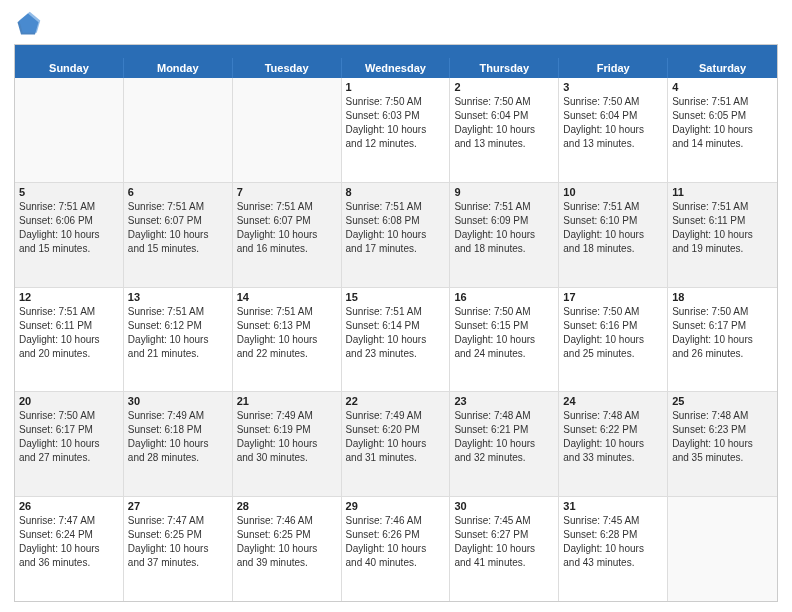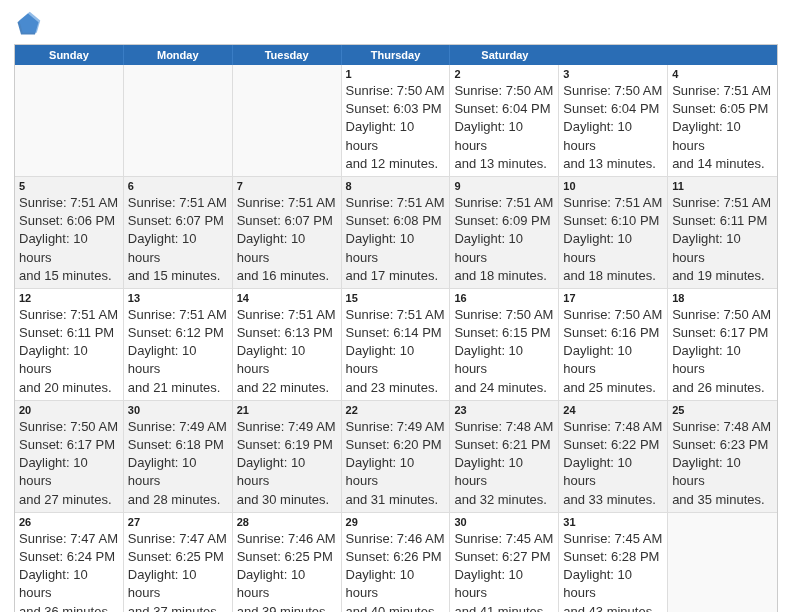--- a/index.html
+++ b/index.html
@@ -64,20 +64,21 @@
       grid-template-columns: repeat(7, 1fr);
       background: #2a6db5;
     }
     .day-header {
       color: #fff;
       font-size: 11px;
       font-weight: bold;
       text-align: center;
       padding: 4px 10px;
       border-right: 1px solid #3a7dc5;
+      margin-top: 13px;
     }
     .day-header:last-child { border-right: none; }
     .calendar-body {
       flex: 1;
       display: flex;
       flex-direction: column;
     }
     .week-row {
       display: grid;
       grid-template-columns: repeat(7, 1fr);
@@ -96,21 +97,21 @@
     .day-cell:last-child { border-right: none; }
     .day-cell.empty { background: #f9f9f9; }
     .day-cell.shaded { background: #f2f2f2; }
     .day-num {
       font-size: 11px;
       font-weight: bold;
       color: #222;
       margin-bottom: 2px;
     }
     .day-info {
-      font-size: 13px;
+      font-size: 10px;
       line-height: 1.4;
       color: #333;
     }
   </style>
 </head>
 <body>
 
 <div class="page">
   <div class="header">
     <div class="logo">
@@ -127,21 +128,23 @@
       <div class="main-title"></div>
       <div class="subtitle"></div>
     </div>
   </div>
 
   <div class="calendar">
     <div class="day-headers">
     <div class="day-header">Sunday</div>
         <div class="day-header">Monday</div>
         <div class="day-header">Tuesday</div>
+        <div class="day-header">Wednesday</div>
         <div class="day-header">Thursday</div>
+        <div class="day-header">Friday</div>
         <div class="day-header">Saturday</div>
       </div>
     <div class="calendar-body">
     <div class="week-row">
           <div class="day-cell empty"></div>
           <div class="day-cell empty"></div>
           <div class="day-cell empty"></div>
           <div class="day-cell">
             <div class="day-num">1</div>
             <div class="day-info" style="white-space: pre-line;">Sunrise: 7:50 AM

